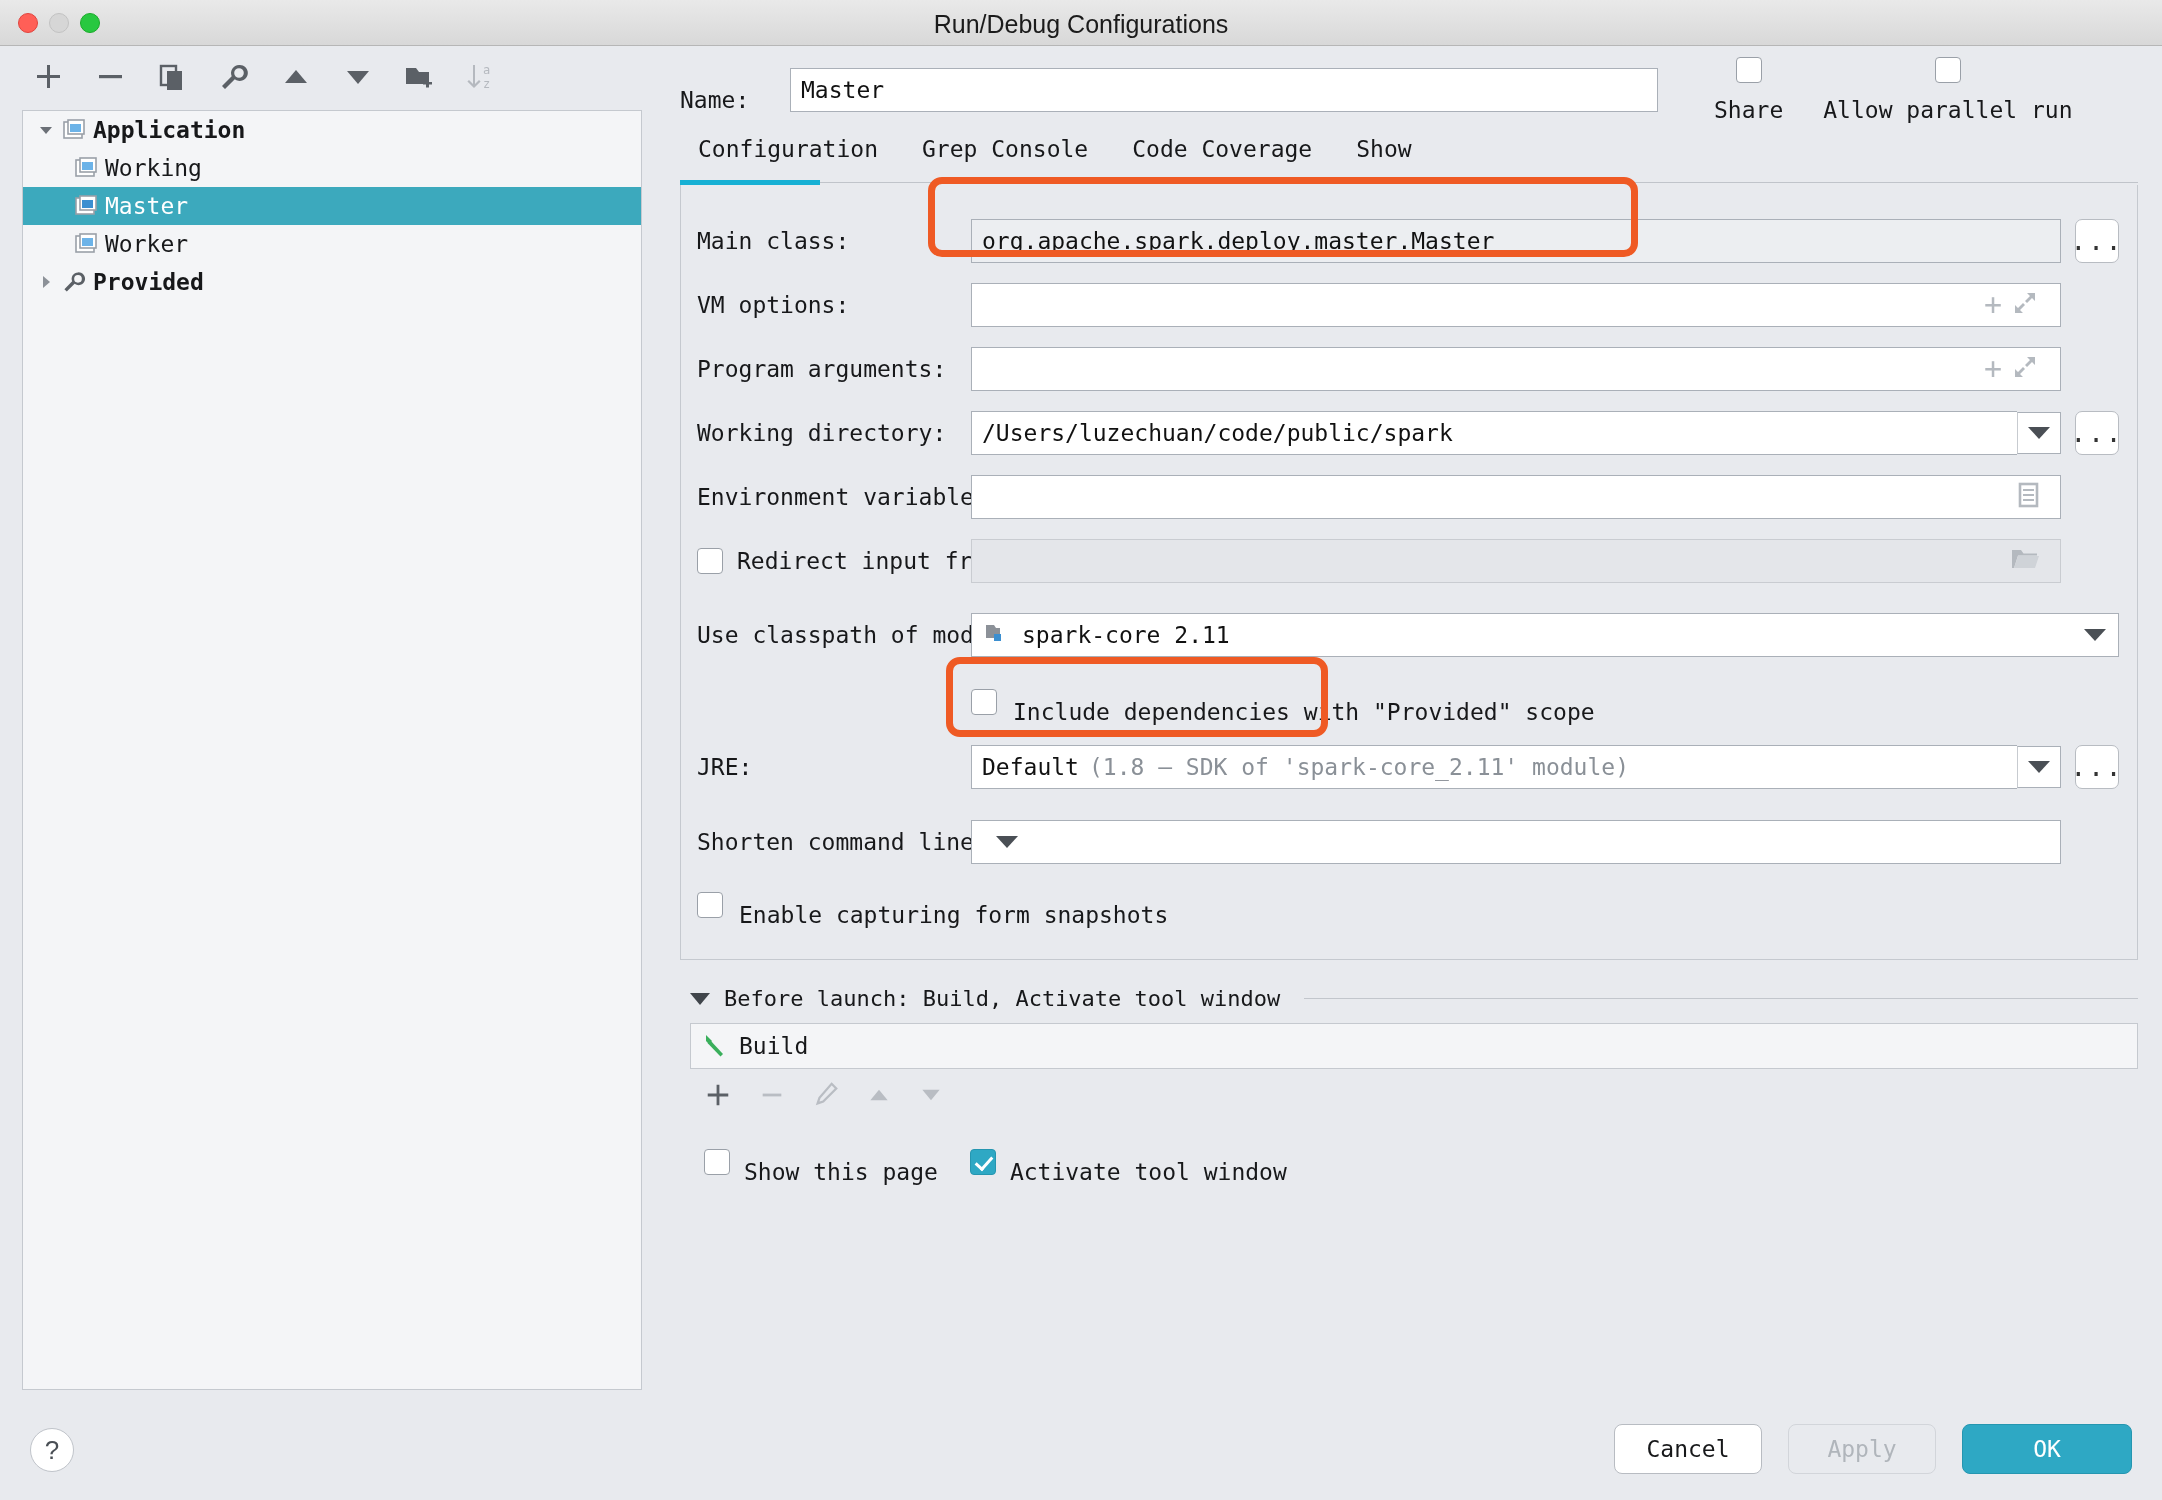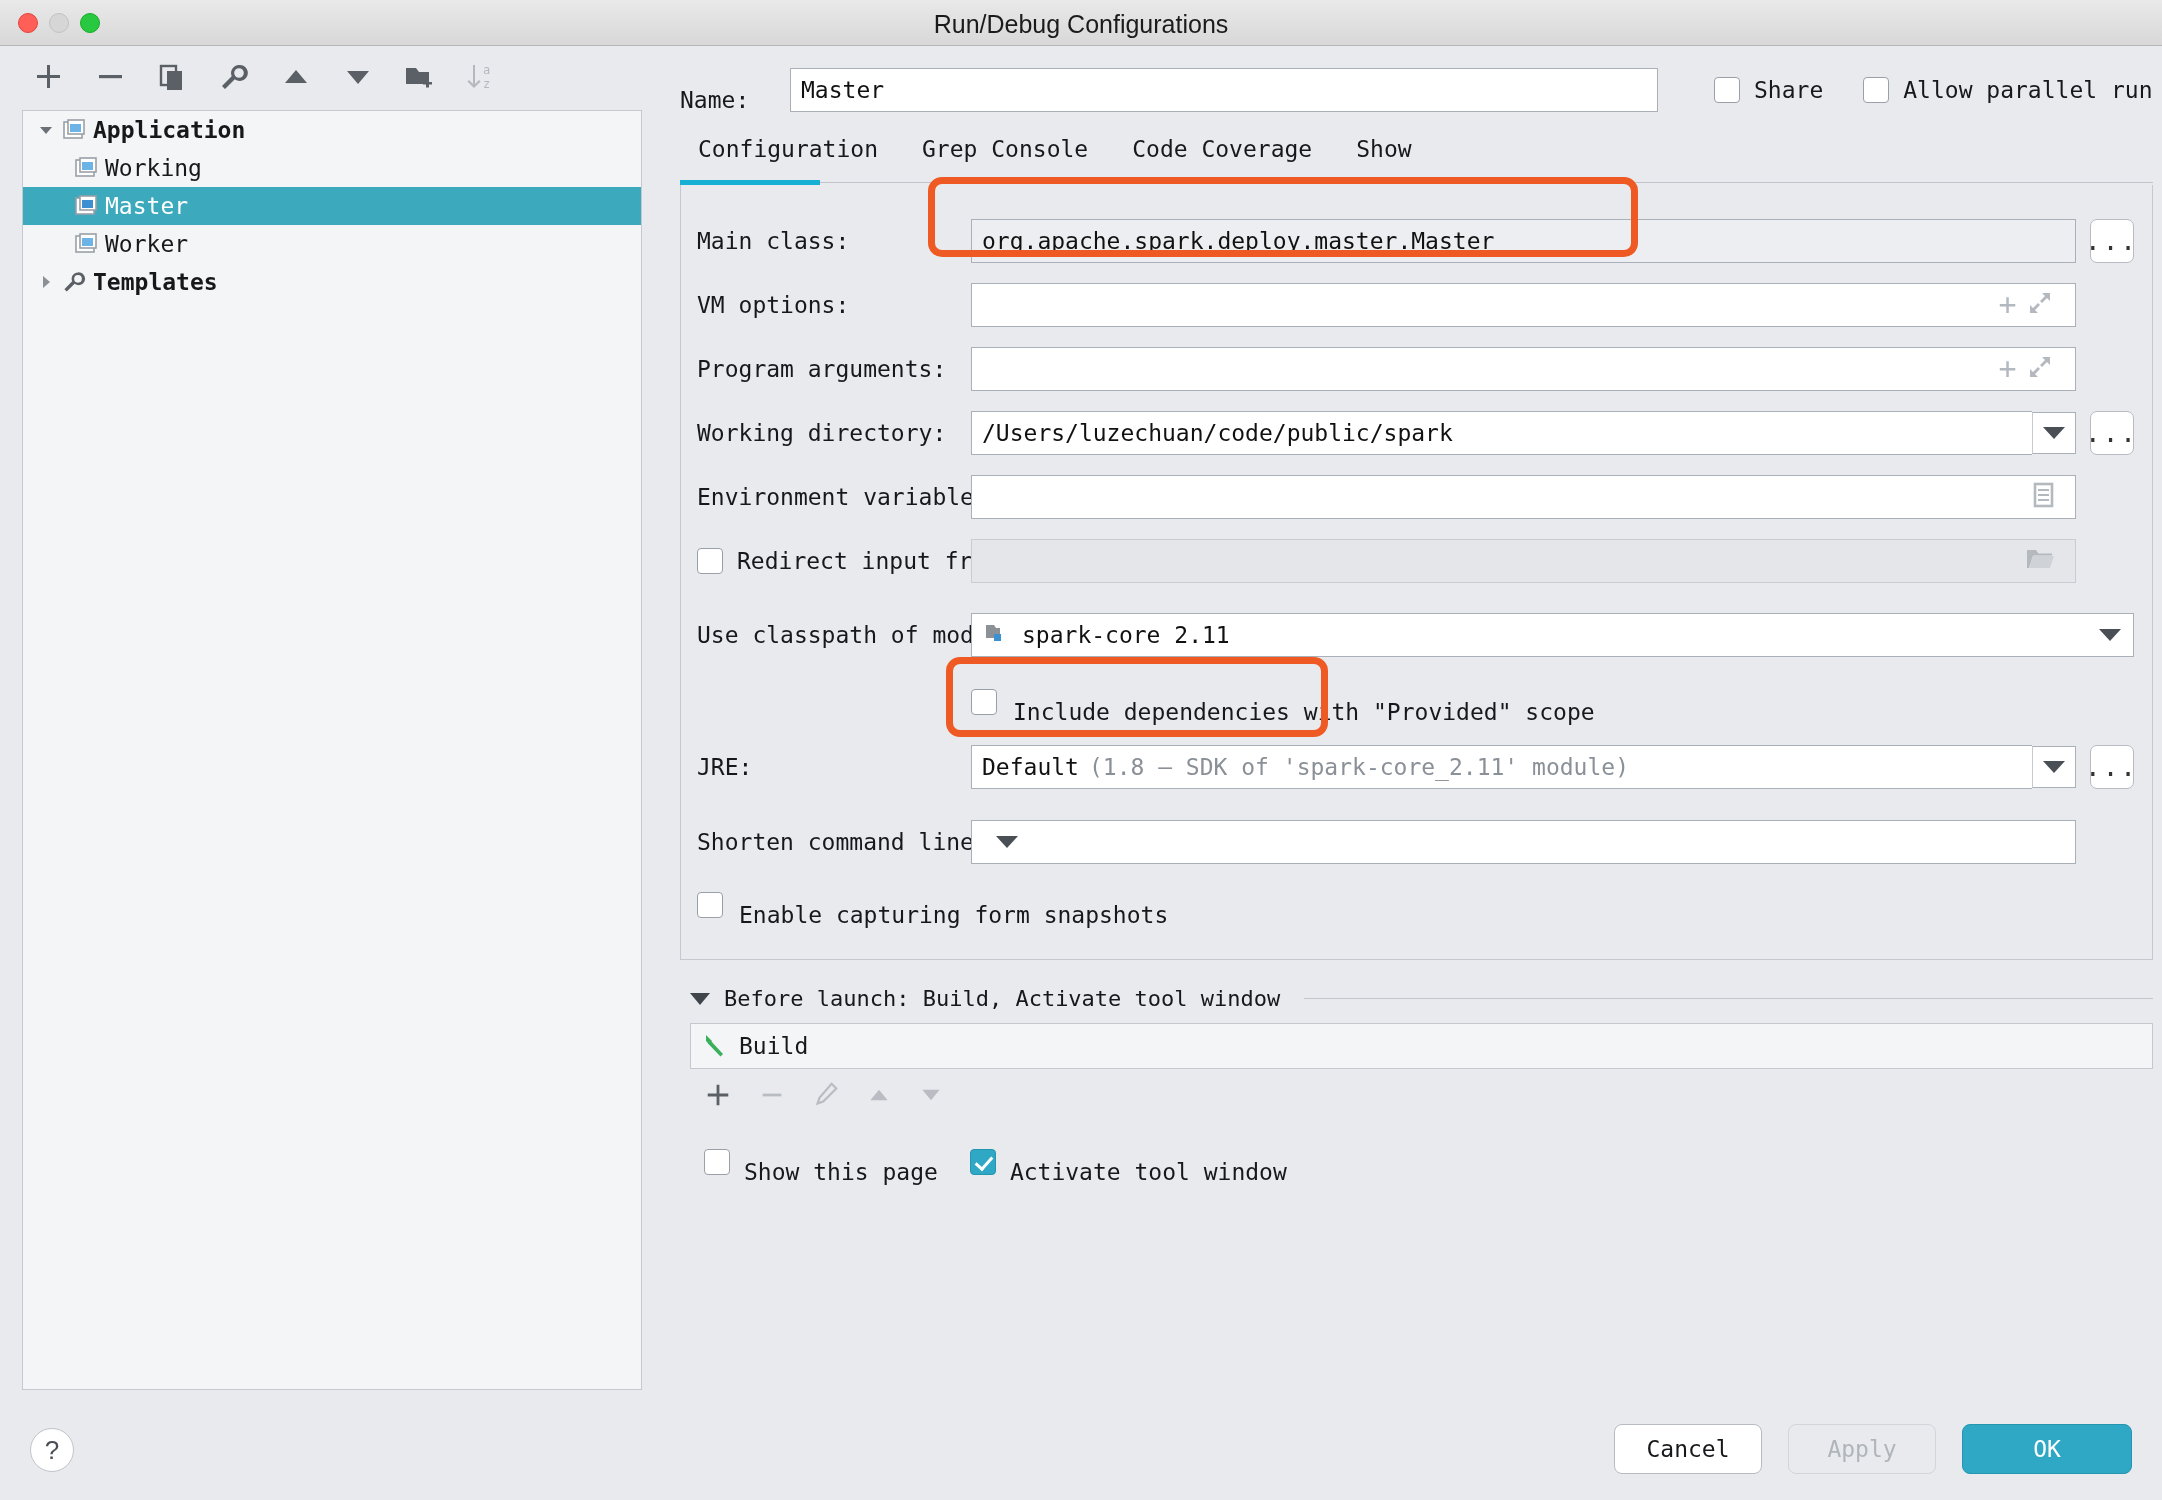--- a/index.html
+++ b/index.html
@@ -96,21 +96,21 @@
     height: 44px;
     background: #ffffff;
     border: 1px solid #aab0b8;
     font-size: 23px;
     color: #111;
     padding: 0 10px;
     display: flex; align-items: center;
     font-family: "DejaVu Sans Mono", monospace;
   }
   .name-right { display: flex; align-items: center; gap: 40px; margin-left: 56px; }
-  .cbx-wrap { display: flex; align-items: center; gap: 14px; font-size: 23px; color: #17181a; white-space: nowrap;}
+  .cbx-wrap { display: flex; align-items: center; gap: 14px; font-size: 23px; color: #17181a; white-space: nowrap; flex-direction: column;}
   .cbx {
     width: 26px; height: 26px;
     background: #ffffff; border: 1px solid #9aa0a8;
     border-radius: 4px;
     flex: 0 0 26px;
     position: relative;
   }
   .cbx.checked { background: #2ea8c4; border-color: #2596b0; }
   .cbx.checked::after {
     content: "";
@@ -348,21 +348,21 @@
           <span class="twisty">
             <svg width="16" height="16" viewBox="0 0 16 16">
                 <path d="M5 2v12l7-6z" fill="#8c9198"></path>
               </svg>
           </span>
           <span class="tree-ico">
             <svg width="24" height="24" viewBox="0 0 30 30">
               <path d="M20 3a8 8 0 0 0-7.3 11.2L3 24l3 3 9.8-9.8A8 8 0 1 0 20 3zm0 3.2a4.8 4.8 0 1 1 0 9.6 4.8 4.8 0 0 1 0-9.6z" fill="#5b6066"></path>
             </svg>
           </span>
-          <span class="tree-label">Templates</span>
+          <span class="tree-label">Provided</span>
         </div>
       </div>
     </div>
 
     <div class="right-pane">
 
       <div class="name-row">
         <span class="lbl name-label">Name:</span>
         <div class="name-input">Master</div>
         <div class="name-right">

